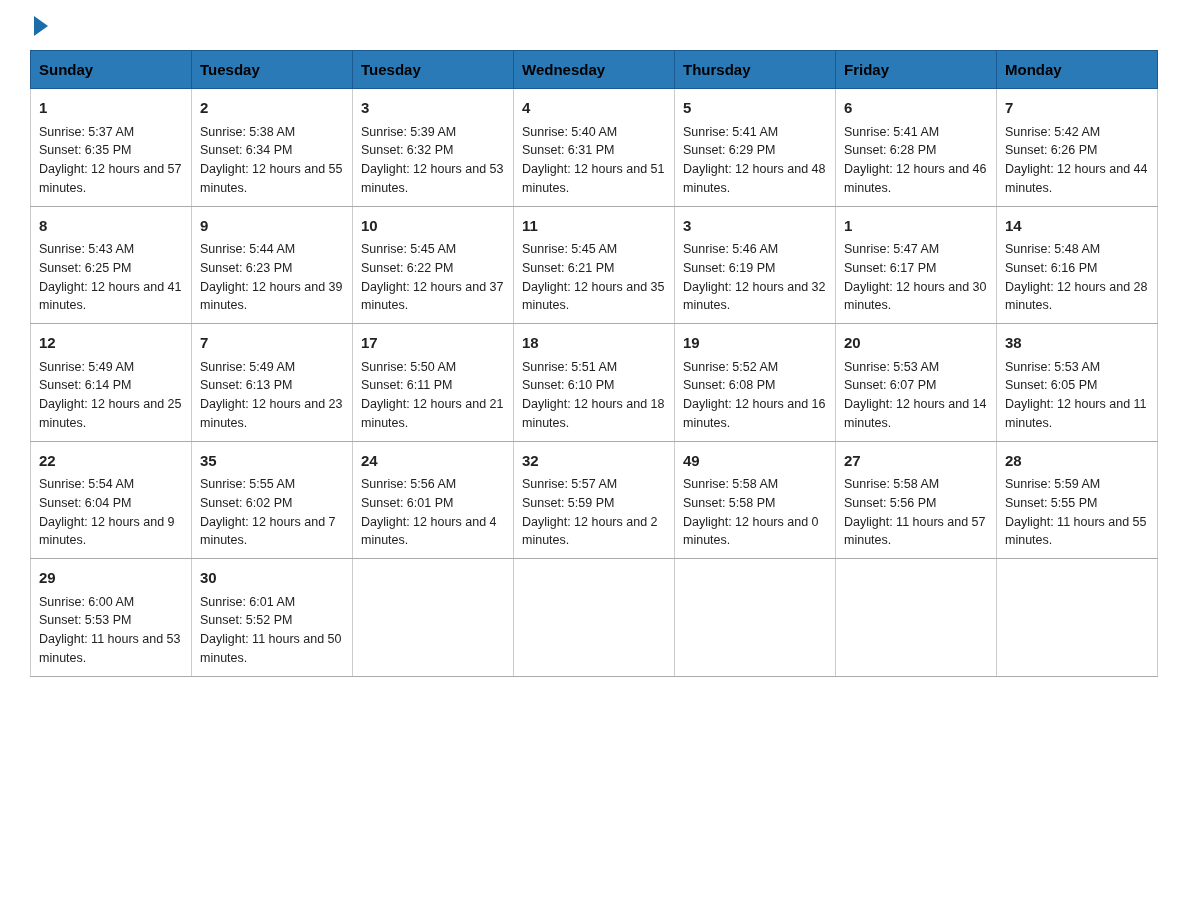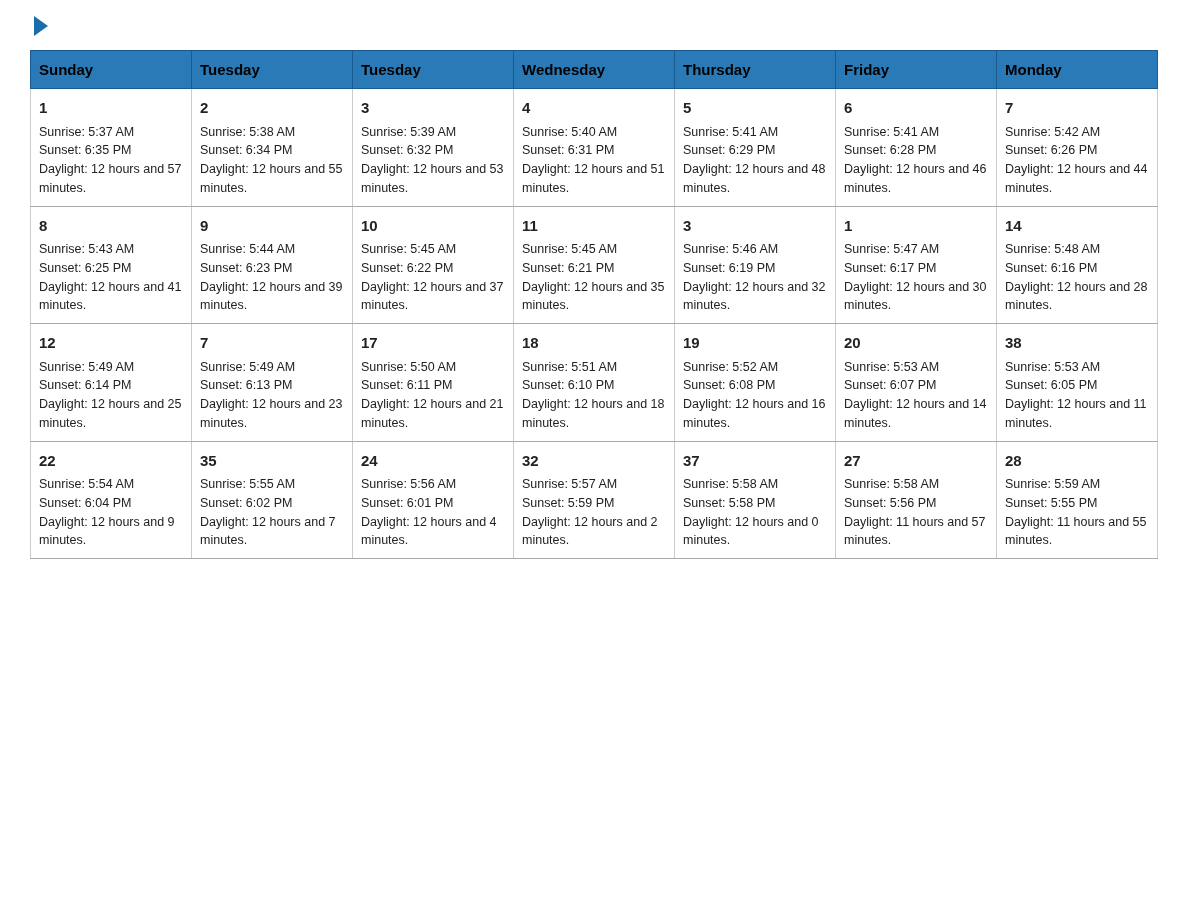--- a/index.html
+++ b/index.html
@@ -154,18 +154,27 @@
         <td><span class="day-num">18</span>Sunrise: 5:51 AM<br>Sunset: 6:10 PM<br>Daylight: 12 hours and 18 minutes.</td>
         <td><span class="day-num">19</span>Sunrise: 5:52 AM<br>Sunset: 6:08 PM<br>Daylight: 12 hours and 16 minutes.</td>
         <td><span class="day-num">20</span>Sunrise: 5:53 AM<br>Sunset: 6:07 PM<br>Daylight: 12 hours and 14 minutes.</td>
         <td><span class="day-num">38</span>Sunrise: 5:53 AM<br>Sunset: 6:05 PM<br>Daylight: 12 hours and 11 minutes.</td>
       </tr>
       <tr>
         <td><span class="day-num">22</span>Sunrise: 5:54 AM<br>Sunset: 6:04 PM<br>Daylight: 12 hours and 9 minutes.</td>
         <td><span class="day-num">35</span>Sunrise: 5:55 AM<br>Sunset: 6:02 PM<br>Daylight: 12 hours and 7 minutes.</td>
         <td><span class="day-num">24</span>Sunrise: 5:56 AM<br>Sunset: 6:01 PM<br>Daylight: 12 hours and 4 minutes.</td>
         <td><span class="day-num">32</span>Sunrise: 5:57 AM<br>Sunset: 5:59 PM<br>Daylight: 12 hours and 2 minutes.</td>
-        <td><span class="day-num">37</span>Sunrise: 5:58 AM<br>Sunset: 5:58 PM<br>Daylight: 12 hours and 0 minutes.</td>
+        <td><span class="day-num">49</span>Sunrise: 5:58 AM<br>Sunset: 5:58 PM<br>Daylight: 12 hours and 0 minutes.</td>
         <td><span class="day-num">27</span>Sunrise: 5:58 AM<br>Sunset: 5:56 PM<br>Daylight: 11 hours and 57 minutes.</td>
         <td><span class="day-num">28</span>Sunrise: 5:59 AM<br>Sunset: 5:55 PM<br>Daylight: 11 hours and 55 minutes.</td>
+      </tr>
+      <tr>
+        <td><span class="day-num">29</span>Sunrise: 6:00 AM<br>Sunset: 5:53 PM<br>Daylight: 11 hours and 53 minutes.</td>
+        <td><span class="day-num">30</span>Sunrise: 6:01 AM<br>Sunset: 5:52 PM<br>Daylight: 11 hours and 50 minutes.</td>
+        <td class="empty-cell"></td>
+        <td class="empty-cell"></td>
+        <td class="empty-cell"></td>
+        <td class="empty-cell"></td>
+        <td class="empty-cell"></td>
       </tr>
     </tbody>
 </table>
 
 </body></html>

